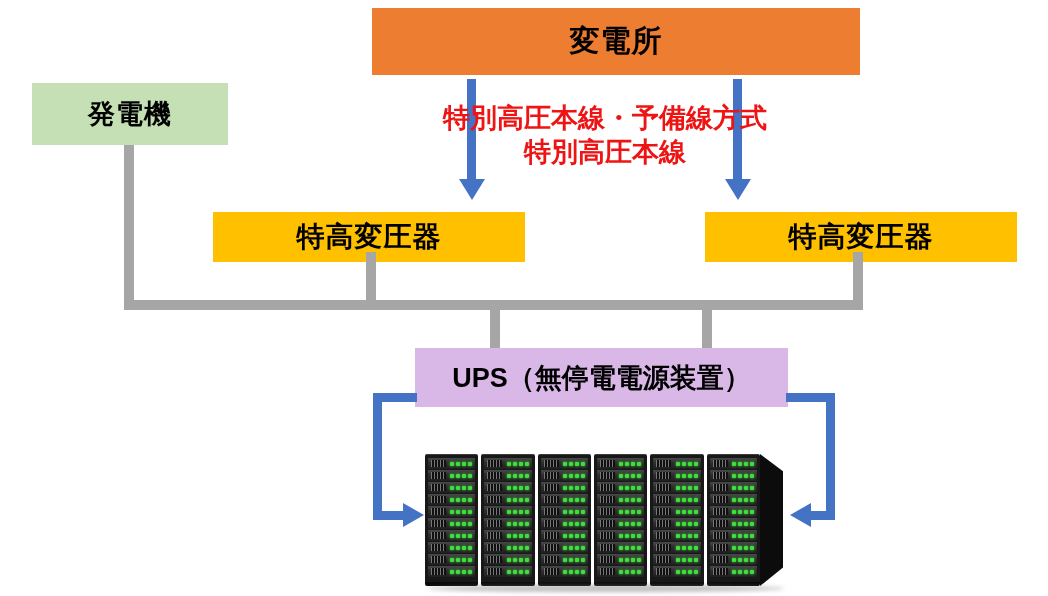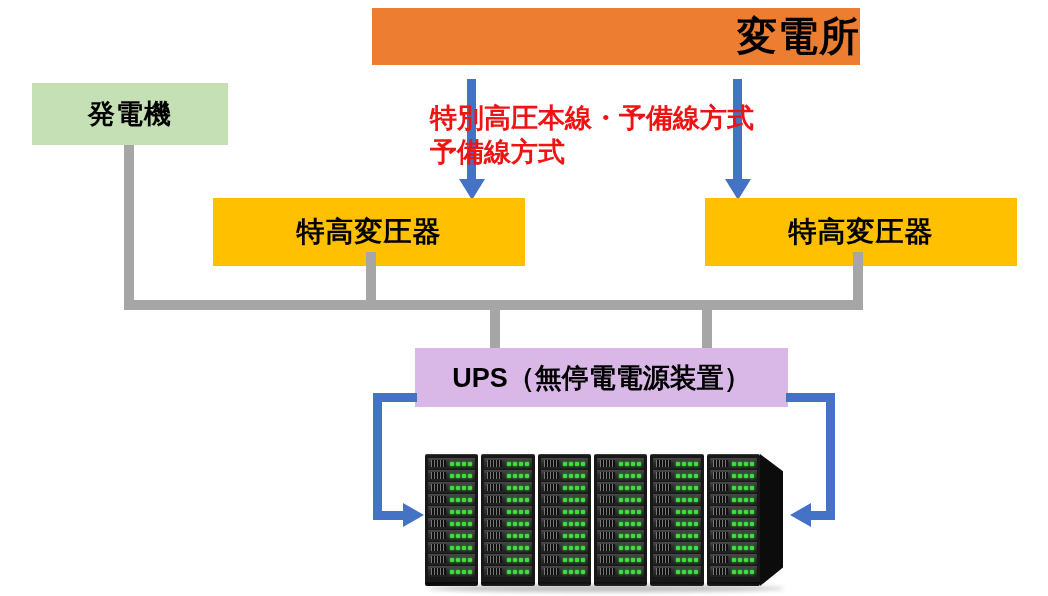--- a/index.html
+++ b/index.html
@@ -14,32 +14,32 @@
   .abs { position: absolute; }
   .node {
     display: flex;
     align-items: center;
     justify-content: center;
     font-weight: 700;
     color: #000;
     letter-spacing: 1px;
     white-space: nowrap;
   }
-  .substation { left: 372px; top: 8px; width: 488px; height: 57px;
-    background: var(--substation-fill); font-size: 40px; justify-content: flex-end; }
+  .substation { left: 372px; top: 8px; width: 488px; height: 67px;
+    background: var(--substation-fill); font-size: 30px; }
   .generator { left: 32px; top: 83px; width: 196px; height: 62px;
     background: var(--generator-fill); font-size: 27px; justify-content: center; }
-  .transformer { top: 198px; width: 312px; height: 68px;
+  .transformer { top: 212px; width: 312px; height: 50px;
     background: var(--transformer-fill); font-size: 28px; text-align: center; }
   .transformer.left  { left: 213px; }
   .transformer.right { left: 705px; }
   .ups { left: 415px; top: 348px; width: 373px; height: 59px;
     background: var(--ups-fill); font-size: 27px; letter-spacing: 0; }
 
-  .note { left: 430px; top: 101px; width: 350px; 
+  .note { left: 430px; top: 101px; width: 350px; text-align: center;
     color: var(--note-red); font-weight: 700; font-size: 27px; line-height: 34px; }
 
   .gray { background: var(--connector-gray); }
   .blue { background: var(--arrow-blue); }
 
   .head-down { width: 0; height: 0;
     border-left: 13px solid transparent; border-right: 13px solid transparent;
     border-top: 21px solid var(--arrow-blue); }
   .head-right { width: 0; height: 0;
     border-top: 12px solid transparent; border-bottom: 12px solid transparent;
@@ -83,21 +83,21 @@
     <span>発電機</span>
   </div>
 
   <div class="abs blue" style="left:467px; top:79px; width:9px; height:102px;"></div>
   <div class="abs head-down" style="left:459px; top:179px;"></div>
   <div class="abs blue" style="left:733px; top:79px; width:9px; height:102px;"></div>
   <div class="abs head-down" style="left:725px; top:179px;"></div>
 
   <div class="abs note">
     <div>特別高圧本線・予備線方式</div>
-    <div>予備線方式</div>
+    <div>特別高圧本線</div>
   </div>
 
   <div class="abs node transformer left">
     <span>特高変圧器</span>
   </div>
   <div class="abs node transformer right">
     <span>特高変圧器</span>
   </div>
 
   <div class="abs gray" style="left:124px; top:145px; width:10px; height:165px;"></div>

